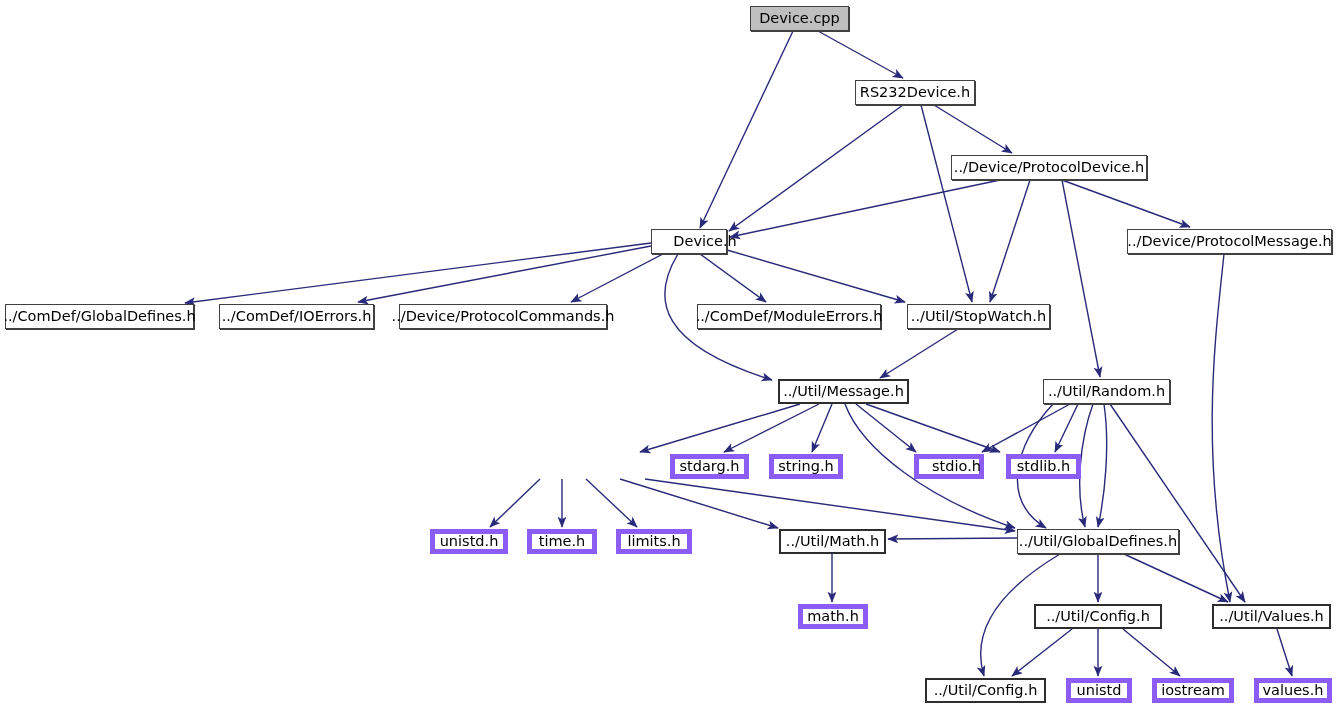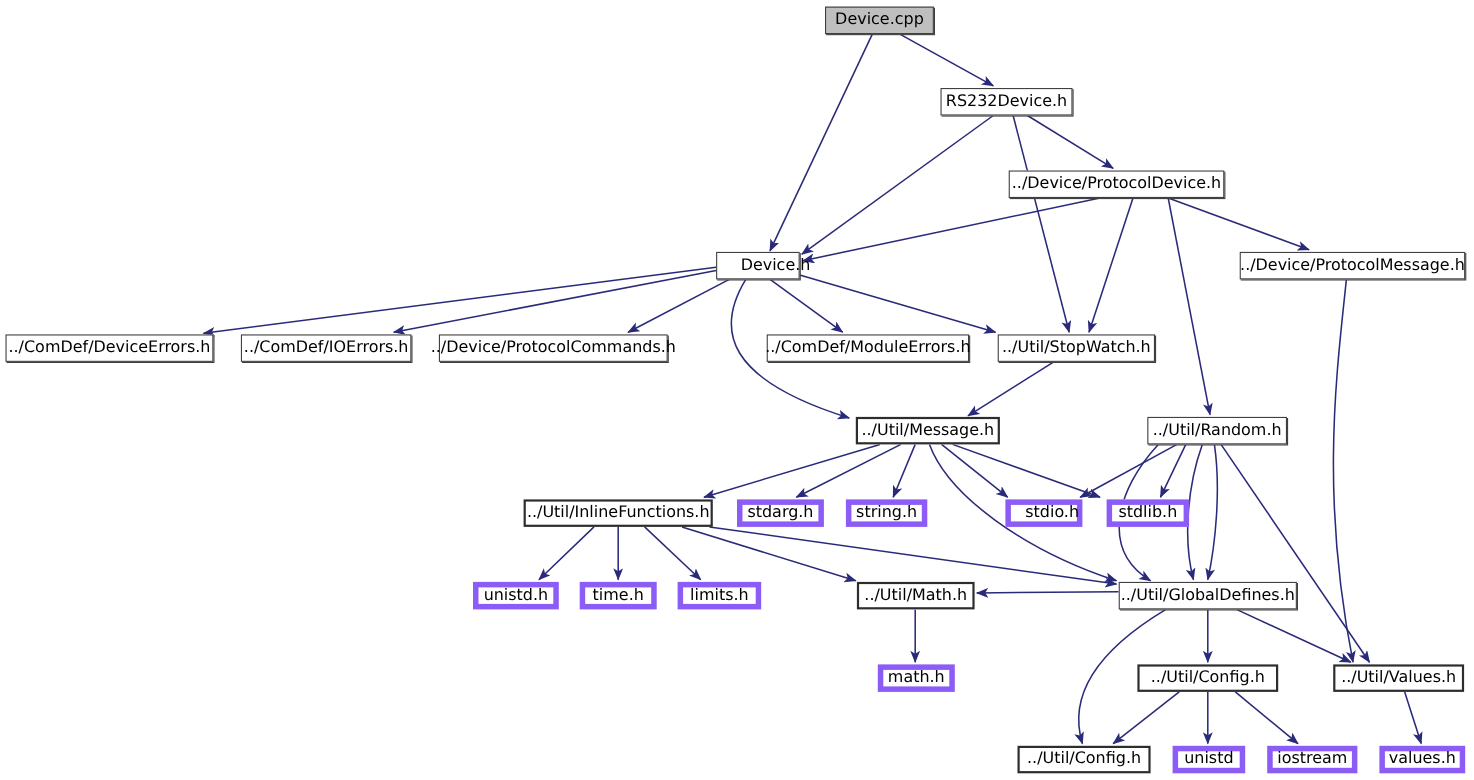--- a/index.html
+++ b/index.html
@@ -71,52 +71,49 @@
       <path d="M 1098,629 L 1098,676" fill="none" stroke="#2a2a7a" stroke-width="1.4" marker-end="url(#arrow)"></path>
       <path d="M 1123,629 L 1180,676" fill="none" stroke="#2a2a7a" stroke-width="1.4" marker-end="url(#arrow)"></path>
       <path d="M 1277,629 L 1292,676" fill="none" stroke="#2a2a7a" stroke-width="1.4" marker-end="url(#arrow)"></path>
     </svg>
 <div class="node root" style="left: 750px; top: 6px; width: 99px; height: 25px;">
       <span>Device.cpp</span>
     </div>
     <div class="node proj" style="left: 855px; top: 80px; width: 120px; height: 25px;">
       <span>RS232Device.h</span>
     </div>
-    <div class="node proj" style="left: 917px; top: 155px; width: 196px; height: 25px;">
+    <div class="node proj" style="left: 951px; top: 155px; width: 196px; height: 25px;">
       <span>../Device/ProtocolDevice.h</span>
     </div>
     <div class="node proj" style="left: 1127px; top: 229px; width: 205px; height: 25px;">
       <span>../Device/ProtocolMessage.h</span>
     </div>
     <div class="node proj" style="left: 651px; top: 229px; width: 76px; height: 25px; padding-left: 32px;">
       <span>Device.h</span>
     </div>
     <div class="node proj" style="left: 5px; top: 304px; width: 189px; height: 25px;">
-      <span>../ComDef/DeviceErrors.h</span>
+      <span>../ComDef/GlobalDefines.h</span>
     </div>
     <div class="node proj" style="left: 219px; top: 304px; width: 155px; height: 25px;">
       <span>../ComDef/IOErrors.h</span>
     </div>
     <div class="node proj" style="left: 399px; top: 304px; width: 208px; height: 25px;">
       <span>../Device/ProtocolCommands.h</span>
     </div>
     <div class="node proj" style="left: 697px; top: 304px; width: 184px; height: 25px;">
       <span>../ComDef/ModuleErrors.h</span>
     </div>
     <div class="node proj" style="left: 907px; top: 304px; width: 143px; height: 25px;">
       <span>../Util/StopWatch.h</span>
     </div>
     <div class="node thick" style="left: 778px; top: 379px; width: 131px; height: 25px;">
       <span>../Util/Message.h</span>
     </div>
     <div class="node proj" style="left: 1043px; top: 379px; width: 127px; height: 25px;">
       <span>../Util/Random.h</span>
-    </div>
-    <div class="node thick" style="left: 476px; top: 454px; width: 172px; height: 25px;">
-      <span>../Util/InlineFunctions.h</span>
     </div>
     <div class="node plain" style="left: 670px; top: 454px; width: 79px; height: 25px;">
       <span>stdarg.h</span>
     </div>
     <div class="node plain" style="left: 769px; top: 454px; width: 74px; height: 25px;">
       <span>string.h</span>
     </div>
     <div class="node plain" style="left: 914px; top: 454px; width: 70px; height: 25px; padding-left: 15px;">
       <span>stdio.h</span>
     </div>

